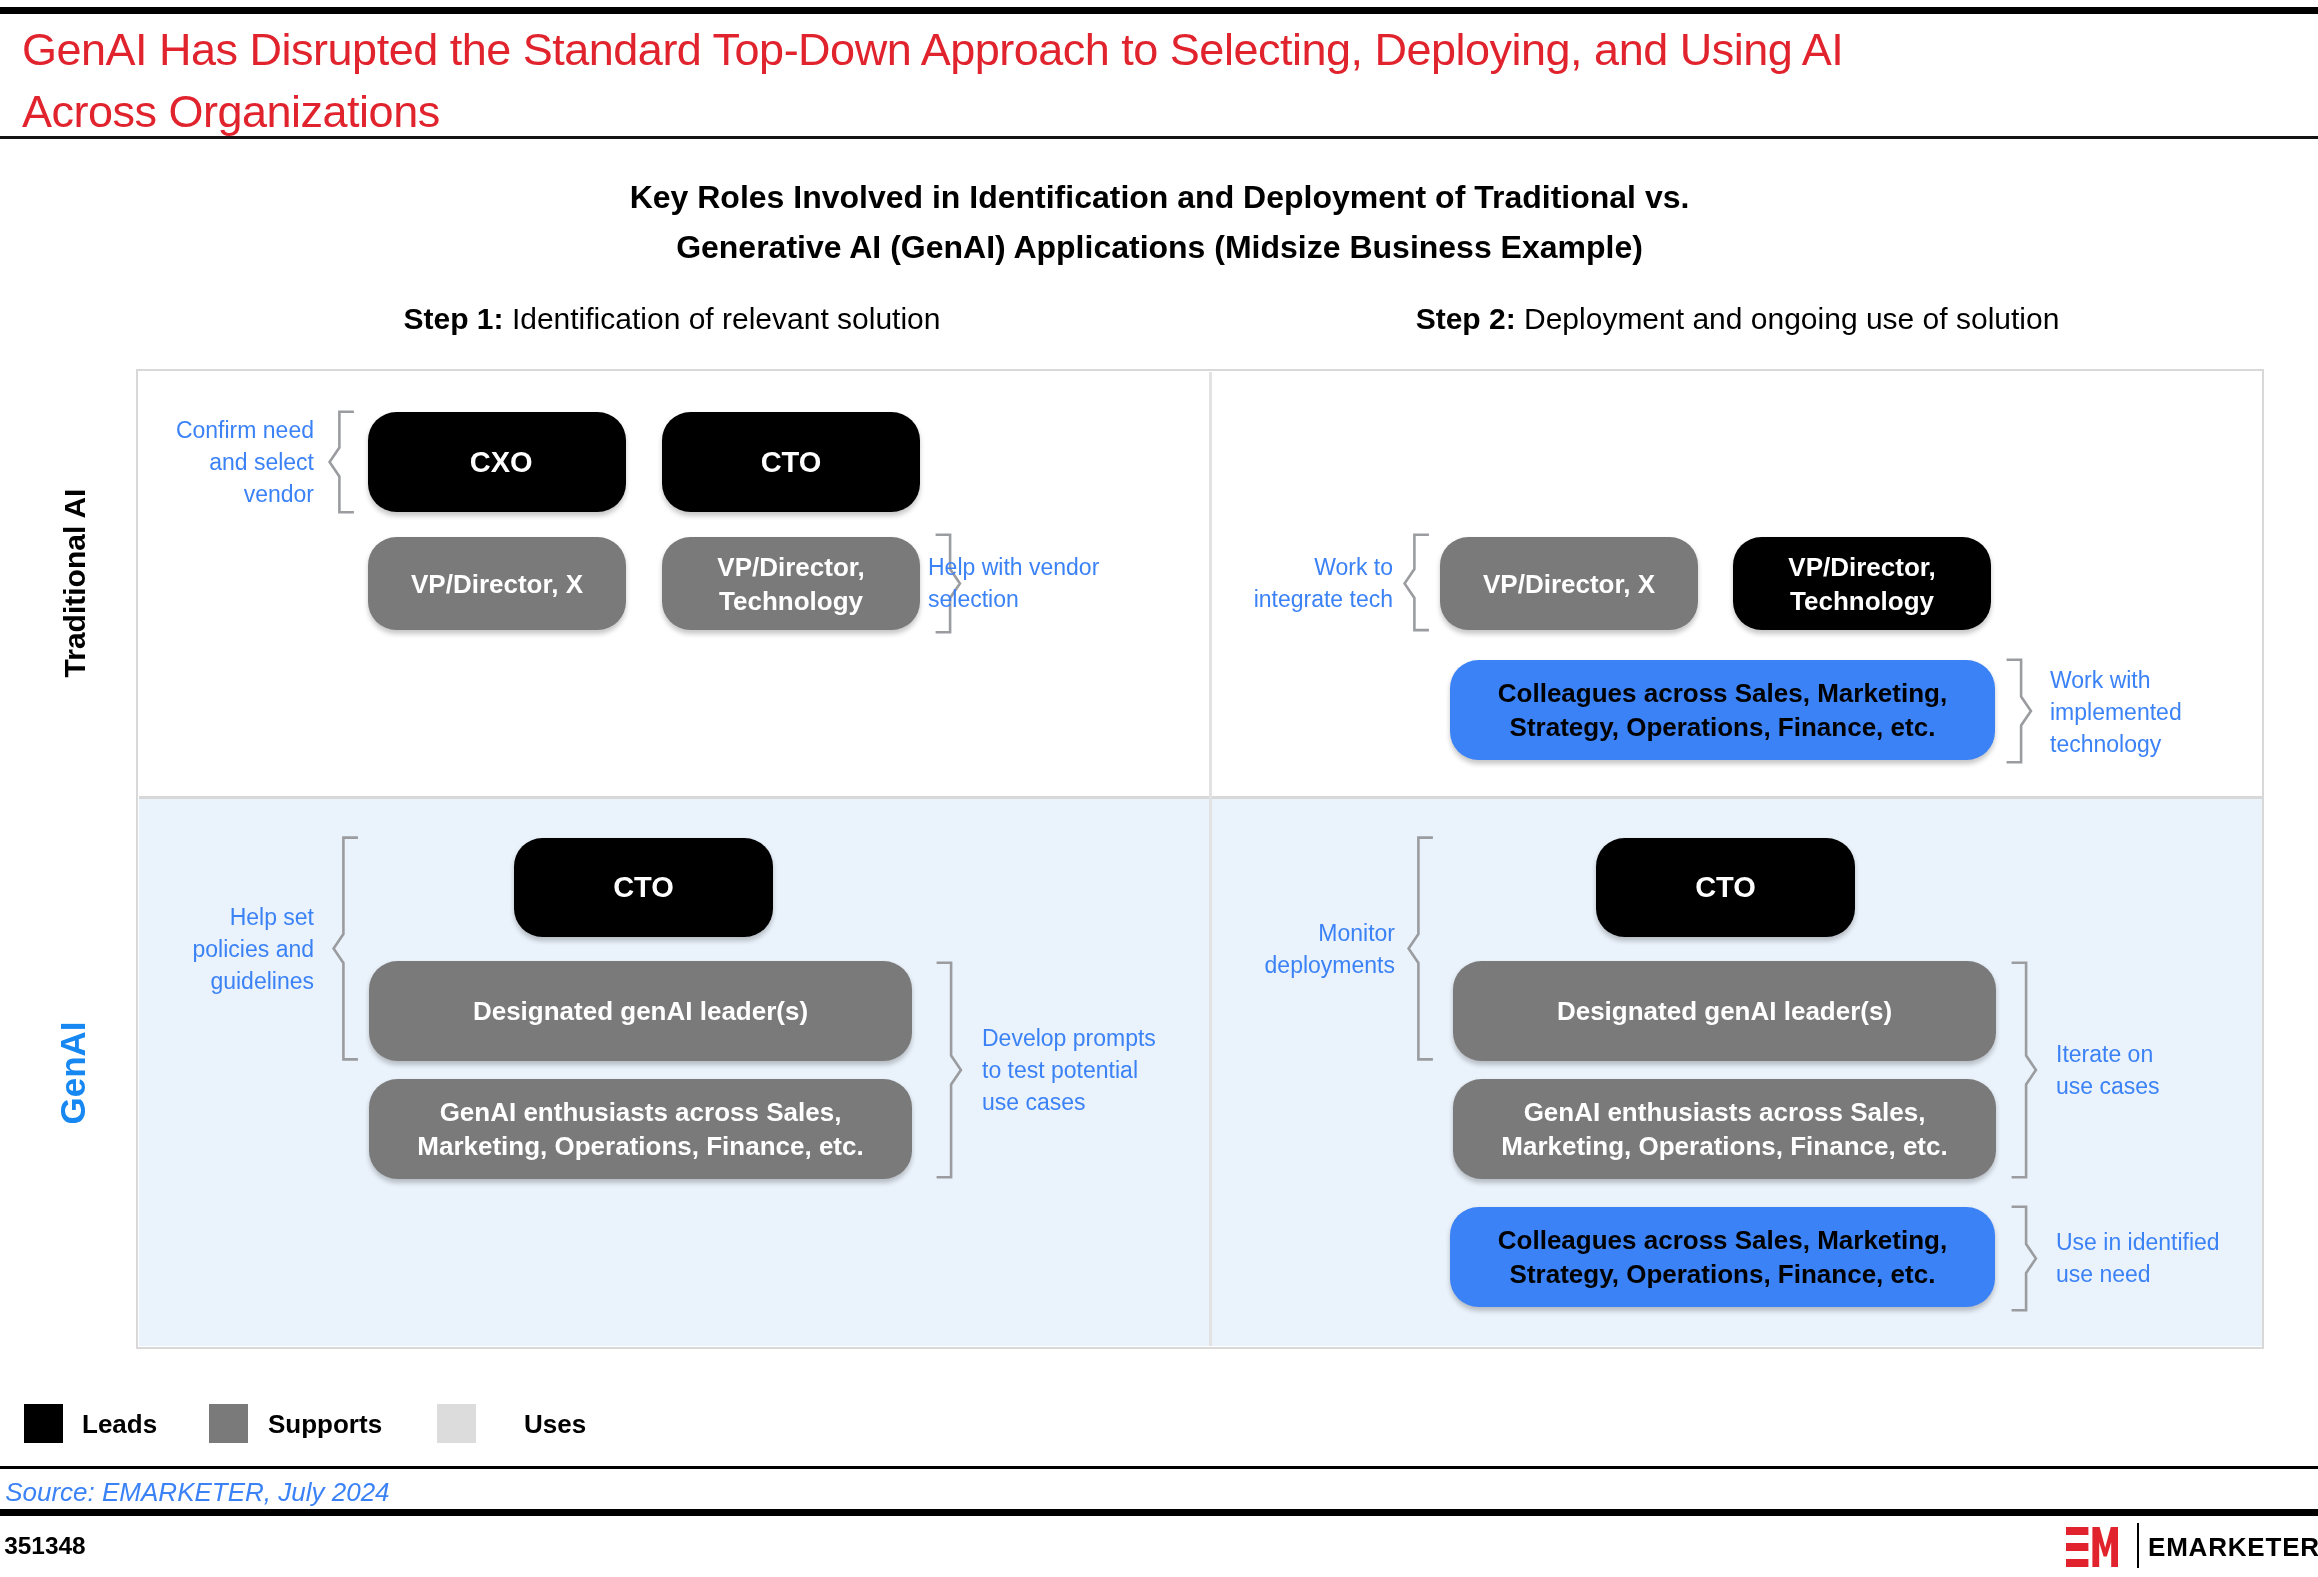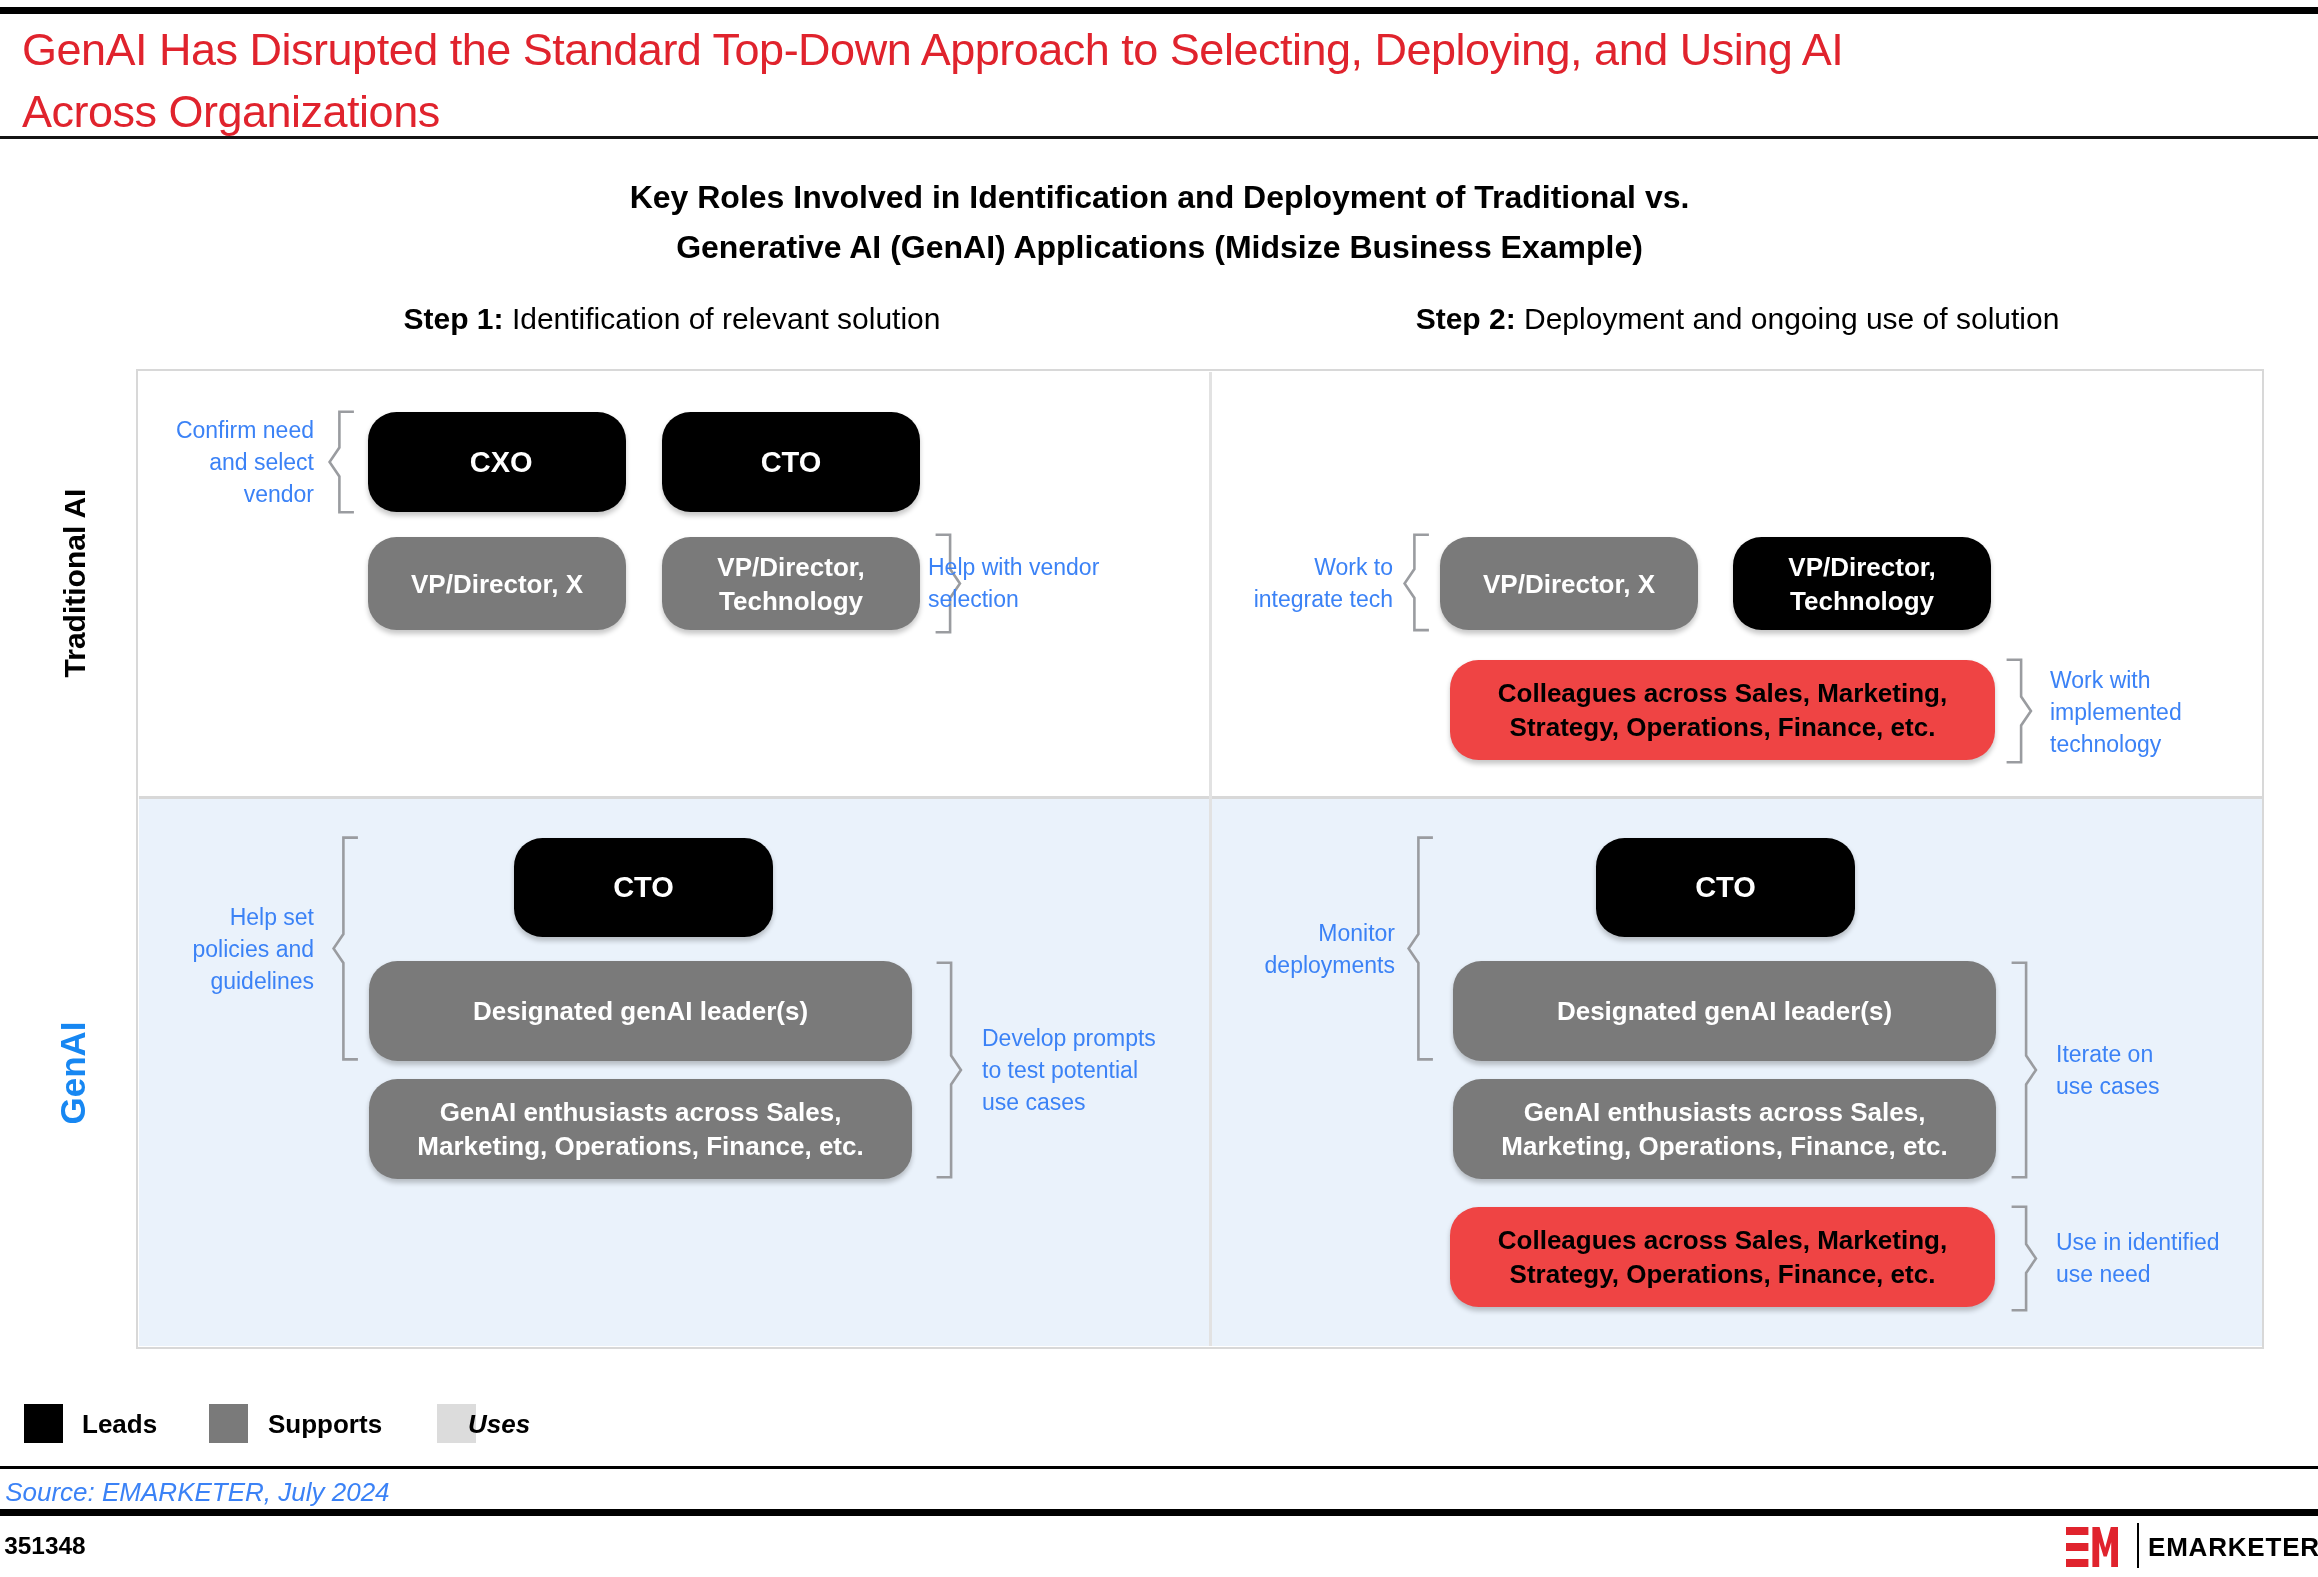--- a/index.html
+++ b/index.html
@@ -34,21 +34,21 @@
   .vlabel.trad{left:-45px;top:565px;width:239px;height:36px;font-size:30px;line-height:36px;color:#000;}
   .vlabel.genai{left:10.4px;top:1052px;width:125px;height:42px;font-size:35px;line-height:42px;color:#1787F2;}
   
   .box{
     display:flex;align-items:center;justify-content:center;text-align:center;
     border-radius:28.5px;white-space:pre-line;box-sizing:border-box;padding:5.2px 14.5px;
     box-shadow:0 3.1px 5.2px rgba(0,0,0,0.22);
   }
   .box.black{background:#000;color:#fff;font-weight:700;font-size:29px;line-height:35px;}
   .box.gray{background:#7A7A7A;color:#fff;font-weight:700;font-size:26px;line-height:34px;}
-  .box.lightgray{background:#ef4444;color:#000;font-weight:700;font-size:26px;line-height:34px;}
+  .box.lightgray{background:#3b82f6;color:#000;font-weight:700;font-size:26px;line-height:34px;}
   
   .note{font-size:23px;line-height:32px;color:#3b82f6;white-space:pre-line;}
   .note.right-align{text-align:right;}
   .brace svg{display:block;}
   .brace path{stroke:#9A9CA0;stroke-width:5;fill:none;}
   
   .swatch{width:39px;height:39px;}
   .legend-label{font-size:26px;line-height:30px;font-weight:700;}
   .thin-rule{left:0;top:1466px;width:2319px;height:2.6px;background:#000;}
   .source{left:5.2px;top:1477px;font-size:26px;line-height:31px;font-style:italic;color:#3b82f6;}
@@ -171,21 +171,21 @@
     </svg>
 </div>
 <div class="abs note" style="left:2056px;top:1226px;width:239px;">Use in identified
 use need</div>
 
 <div class="abs swatch" style="left:24px;top:1404px;background:#000;"></div>
 <div class="abs legend-label" style="left:82px;top:1409px;">Leads</div>
 <div class="abs swatch" style="left:209px;top:1404px;background:#7A7A7A;"></div>
 <div class="abs legend-label" style="left:268px;top:1409px;">Supports</div>
 <div class="abs swatch" style="left:437px;top:1404px;background:#DCDCDC;"></div>
-<div class="abs legend-label" style="left:468px;top:1409px;font-style:italic;">Uses</div>
+<div class="abs legend-label" style="left:524px;top:1409px;">Uses</div>
 
 <div class="abs thin-rule"></div>
 <div class="abs source">Source: EMARKETER, July 2024</div>
 <div class="abs thick-rule"></div>
 <div class="abs chart-id">351348</div>
 
 <div class="abs" style="left:2066px;top:1527px;">
   <svg width="52" height="40" viewBox="0 0 130 100" fill="#E0232D">
     <rect x="0" y="0" width="56" height="20"></rect>
     <rect x="0" y="40" width="56" height="20"></rect>

